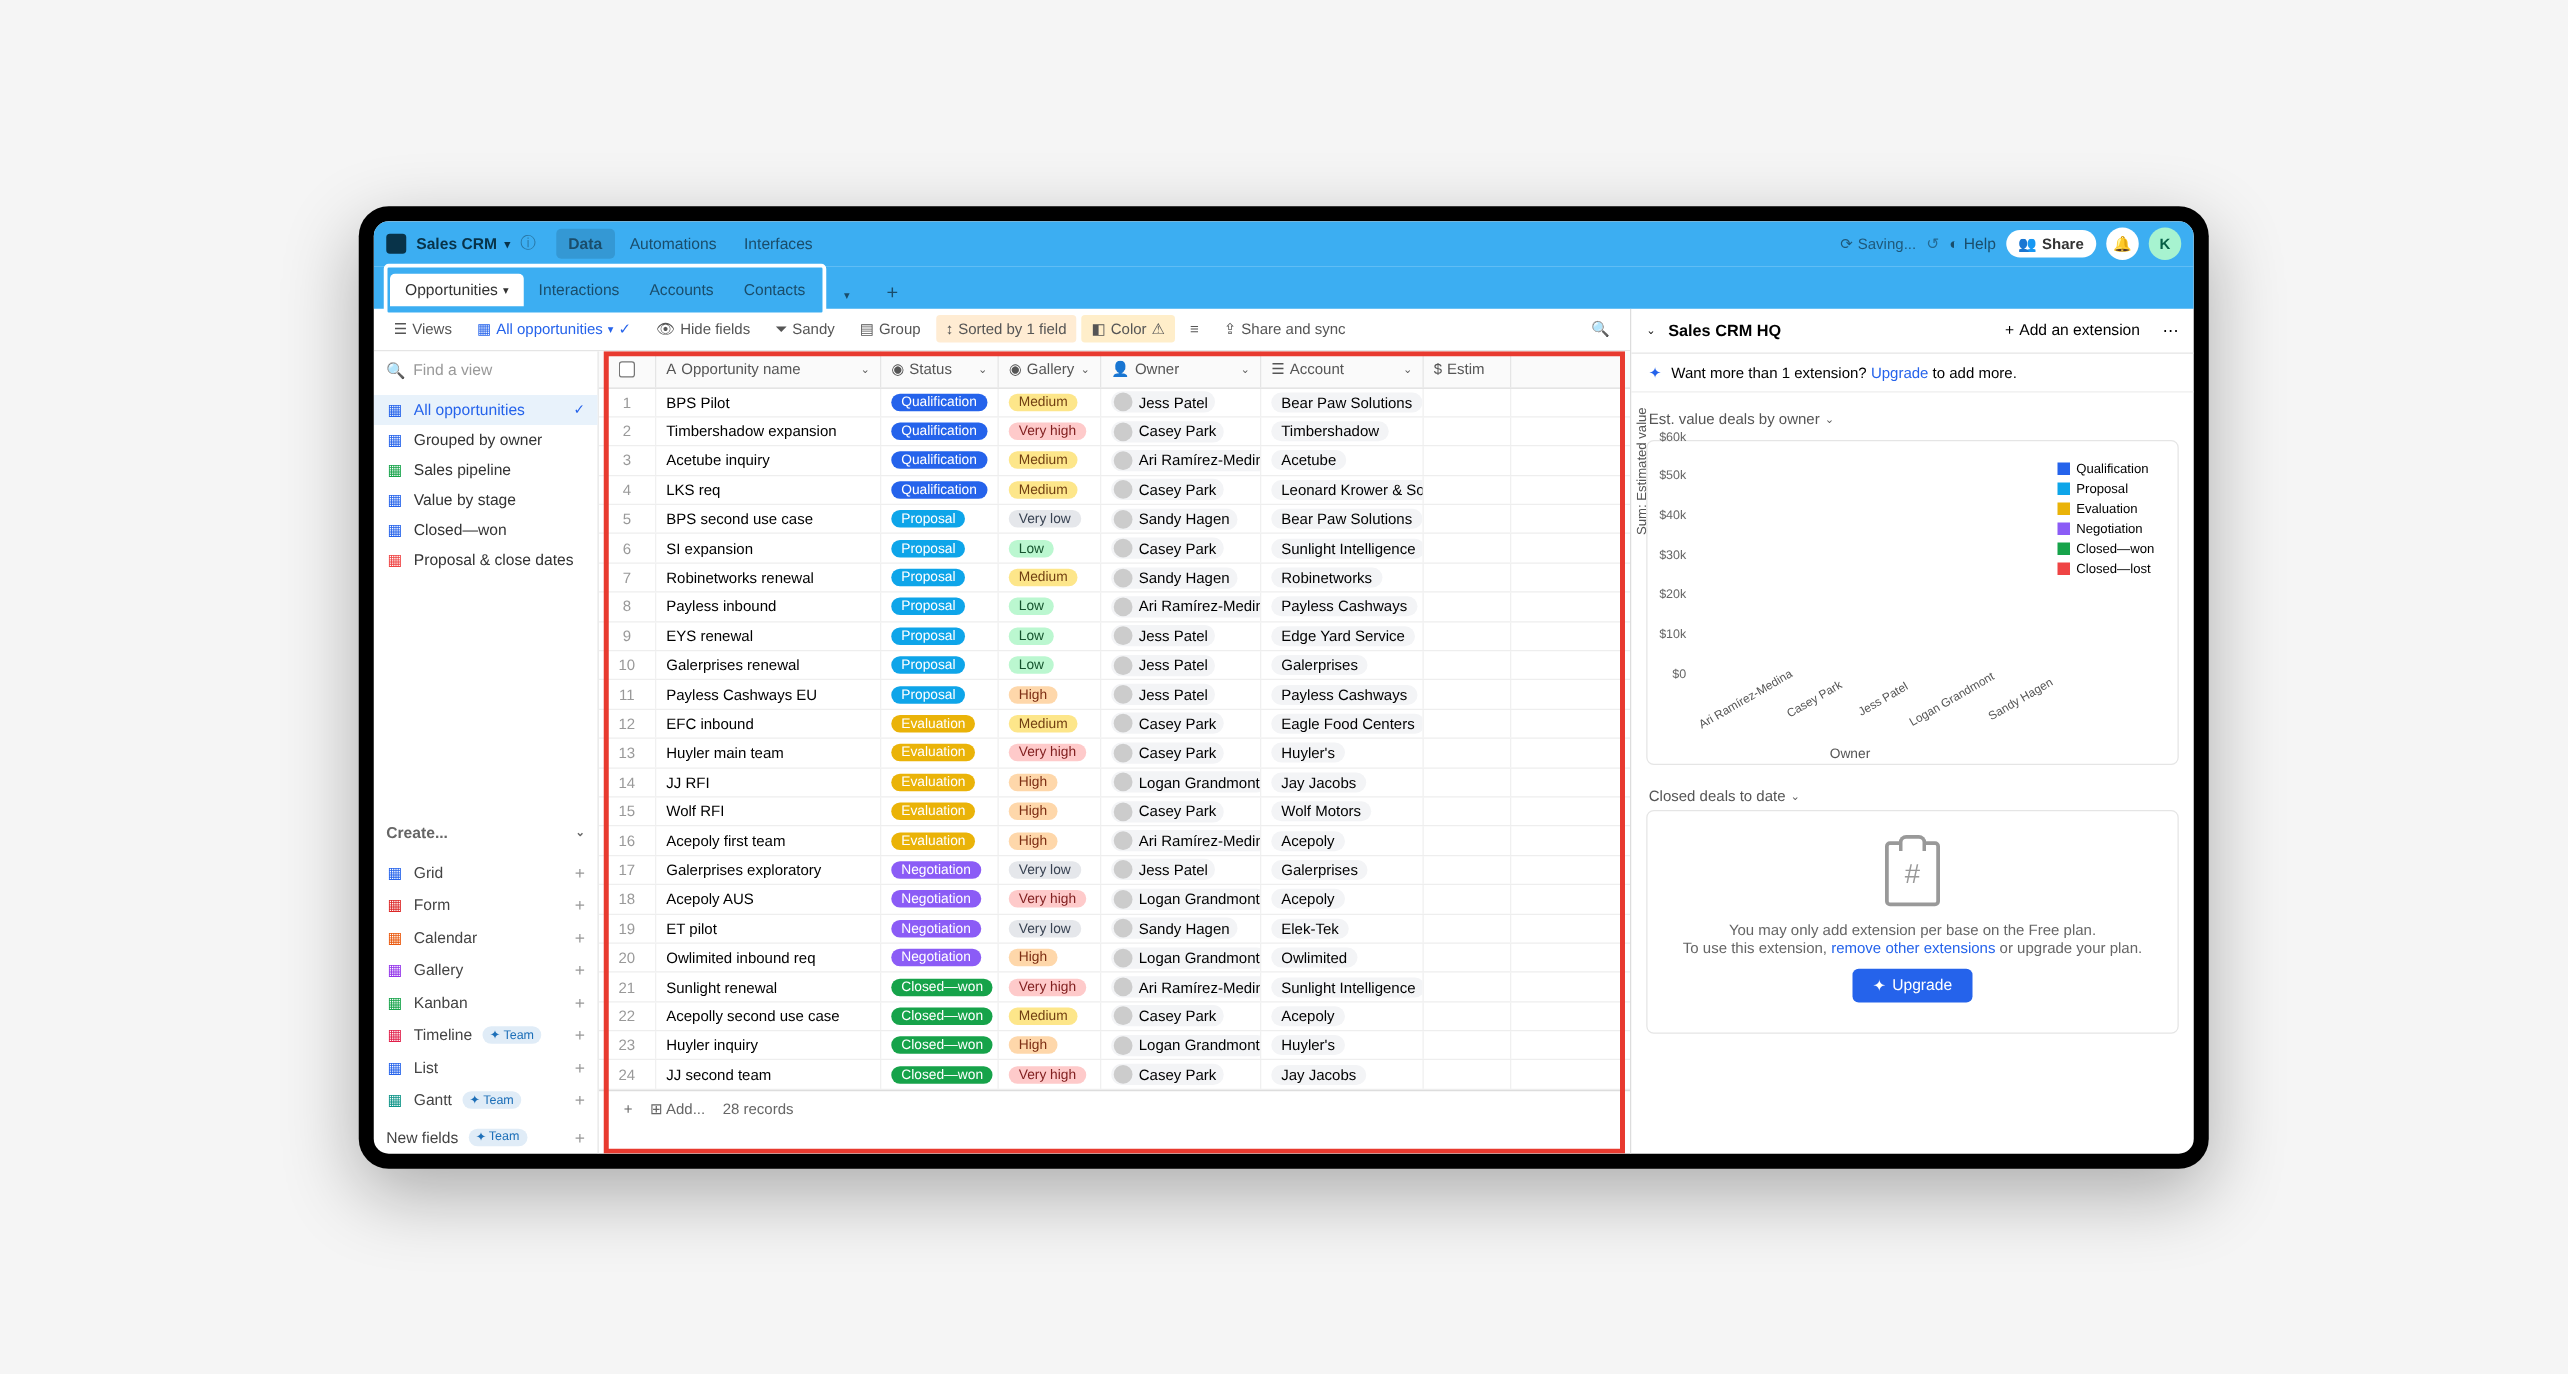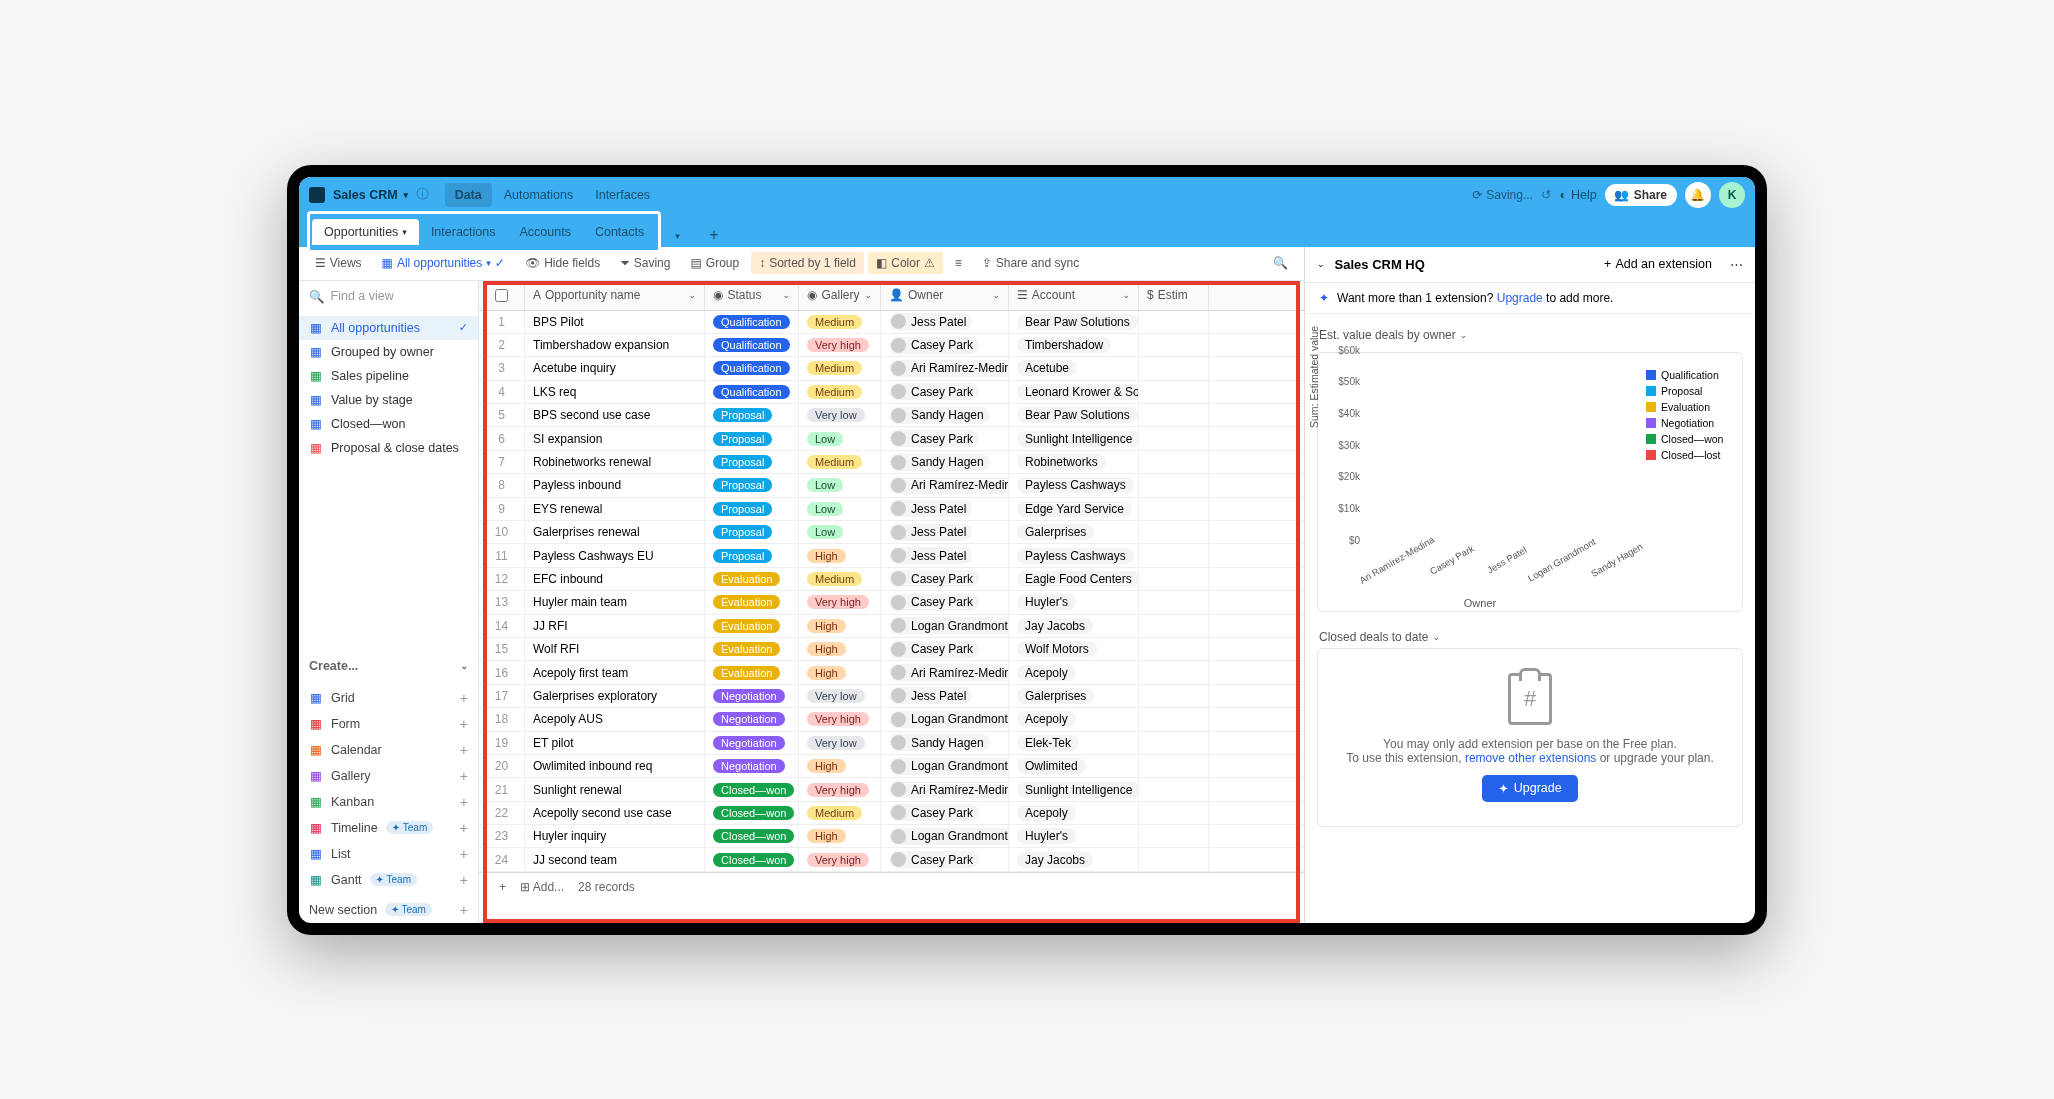--- a/index.html
+++ b/index.html
@@ -81,21 +81,21 @@
 .extpanel { width:450px; display:flex; flex-direction:column; overflow:hidden; }
 .ext-head { height:36px; border-bottom:1px solid #e5e5e5; display:flex; align-items:center; padding:0 12px; font-size:13px; gap:10px; }
 .ext-head .addext { margin-left:auto; cursor:pointer; display:flex; align-items:center; gap:4px; font-size:12.5px; }
 .ext-banner { padding: 8px 14px; font-size:12px; border-bottom:1px solid #eee; display:flex; align-items:center; gap:8px; }
 .ext-banner a { color:#2563eb; cursor:pointer; }
 .ext-body { flex:1; overflow:auto; padding:10px 12px; }
 .ext-sec-title { font-size:12px; color:#555; padding:4px 2px; display:flex; align-items:center; gap:4px; cursor:pointer; }
 .chartbox { border:1px solid #e5e5e5; border-radius:6px; padding:8px; margin:6px 0 14px 0; height:260px; position:relative; }
 .chart-area { position:absolute; left:48px; top:8px; right:100px; bottom:60px; }
 .chart-y { position:absolute; left:6px; top:8px; bottom:60px; width:40px; font-size:10px; color:#666; }
-.chart-y div { position:absolute; right:4px; transform:translateY(-50%); }
+.chart-y div { position:absolute; right:15px; transform:translateY(-50%); }
 .chart-x { position:absolute; left:48px; right:100px; bottom:20px; height:38px; font-size:9.5px; color:#555; }
 .chart-x span { position:absolute; transform: rotate(-30deg) translateX(-50%); transform-origin: left top; white-space:nowrap; top:2px; }
 .chart-xlabel { position:absolute; bottom:2px; left:0; right:100px; text-align:center; font-size:11px; color:#555; }
 .chart-leg { position:absolute; right:6px; top:16px; width:90px; font-size:10.5px; }
 .chart-leg div { display:flex; align-items:center; gap:5px; margin-bottom:4px; }
 .chart-leg i { width:10px; height:10px; display:inline-block; }
 .bars { position:absolute; inset:0; display:flex; justify-content:space-around; align-items:flex-end; }
 .bargroup { display:flex; gap:2px; align-items:flex-end; width:16%; justify-content:center; }
 .bar { width:7px; }
 .emptybox { border:1px solid #e5e5e5; border-radius:6px; padding:24px 16px; text-align:center; font-size:12px; color:#666; }
@@ -148,21 +148,21 @@
         </div>
   <div class="tab-add">+</div>
 </div>
 
 <div class="body">
 <div class="main">
   <div class="toolbar">
     <div class="tbtn">☰ <span>Views</span></div>
     <div class="tbtn" style="color:#2563eb">▦ <span>All opportunities</span> <span class="chev">▾</span> ✓</div>
     <div class="tbtn">👁 <span>Hide fields</span></div>
-    <div class="tbtn">⏷ <span>Saving</span></div>
+    <div class="tbtn">⏷ <span>Sandy</span></div>
     <div class="tbtn">▤ <span>Group</span></div>
     <div class="tbtn tpill">↕ <span>Sorted by 1 field</span></div>
     <div class="tbtn tpill2">◧ <span>Color</span> ⚠</div>
     <div class="tbtn">≡</div>
     <div class="tbtn">⇪ <span>Share and sync</span></div>
     <div style="flex:1"></div>
     <div class="tbtn">🔍</div>
   </div>
 
   <div class="content">
@@ -237,21 +237,21 @@
                   <span class="plus">+</span>
                 </div>
                 <div class="create-item">
                   <span class="vicon" style="color:#0d9488">▦</span>
                   <span>Gantt</span>
                   <span class="team-pill">✦ Team</span>
                   <span class="plus">+</span>
                 </div>
               </div>
       <div class="create-item">
-        <span>New section</span>
+        <span>New fields</span>
         <span class="team-pill">✦ <span>Team</span></span>
         <span class="plus">+</span>
       </div>
     </div>
 
     <div class="tablewrap">
       <div class="table-hl"></div>
       <div class="grid">
         <div class="ghead">
           <div class="gcell c-num">

